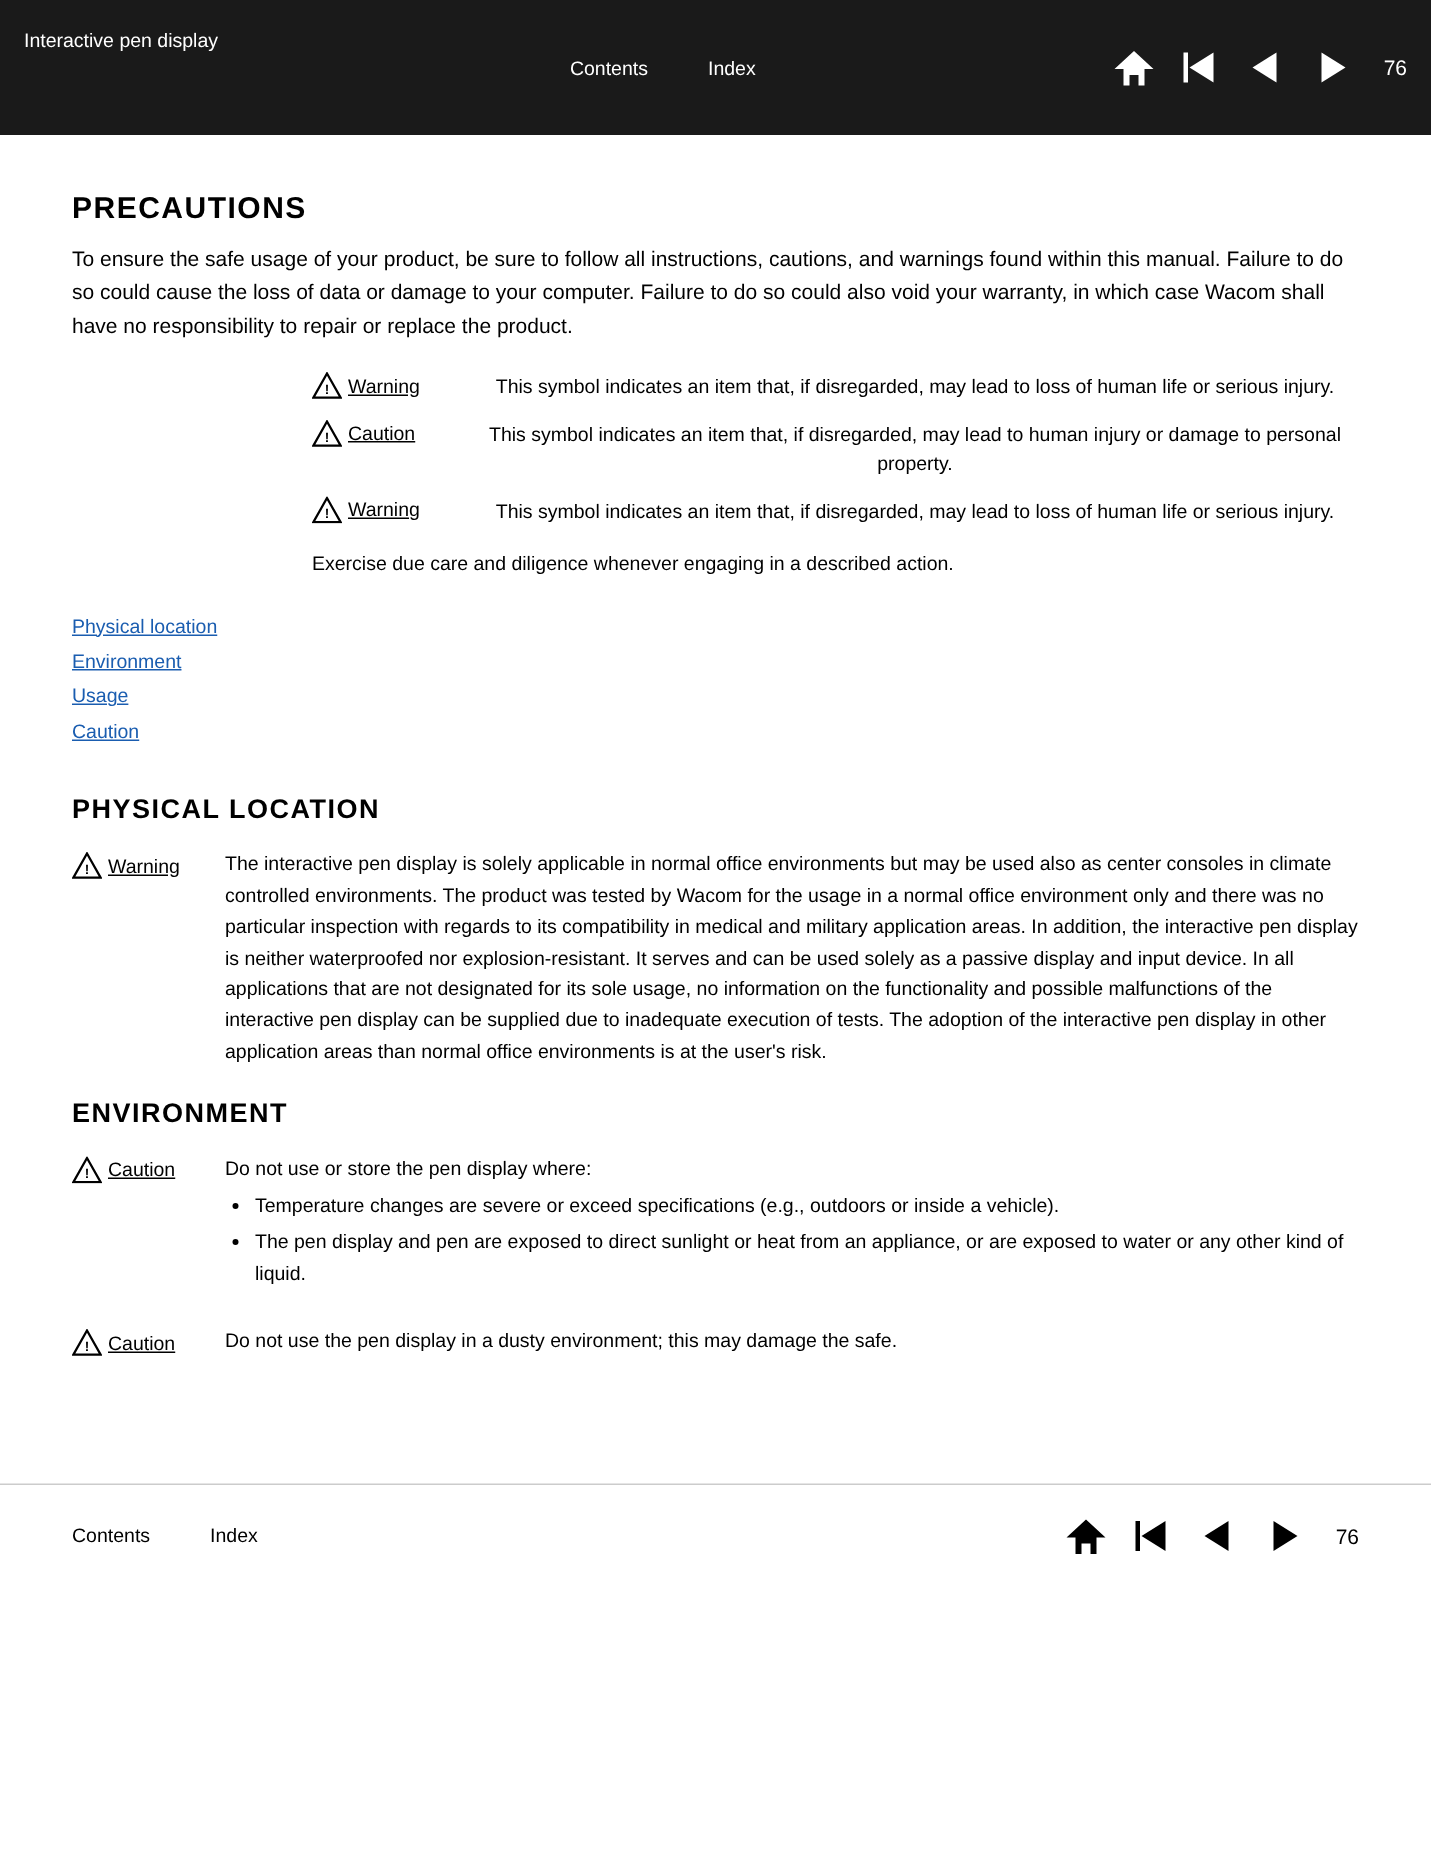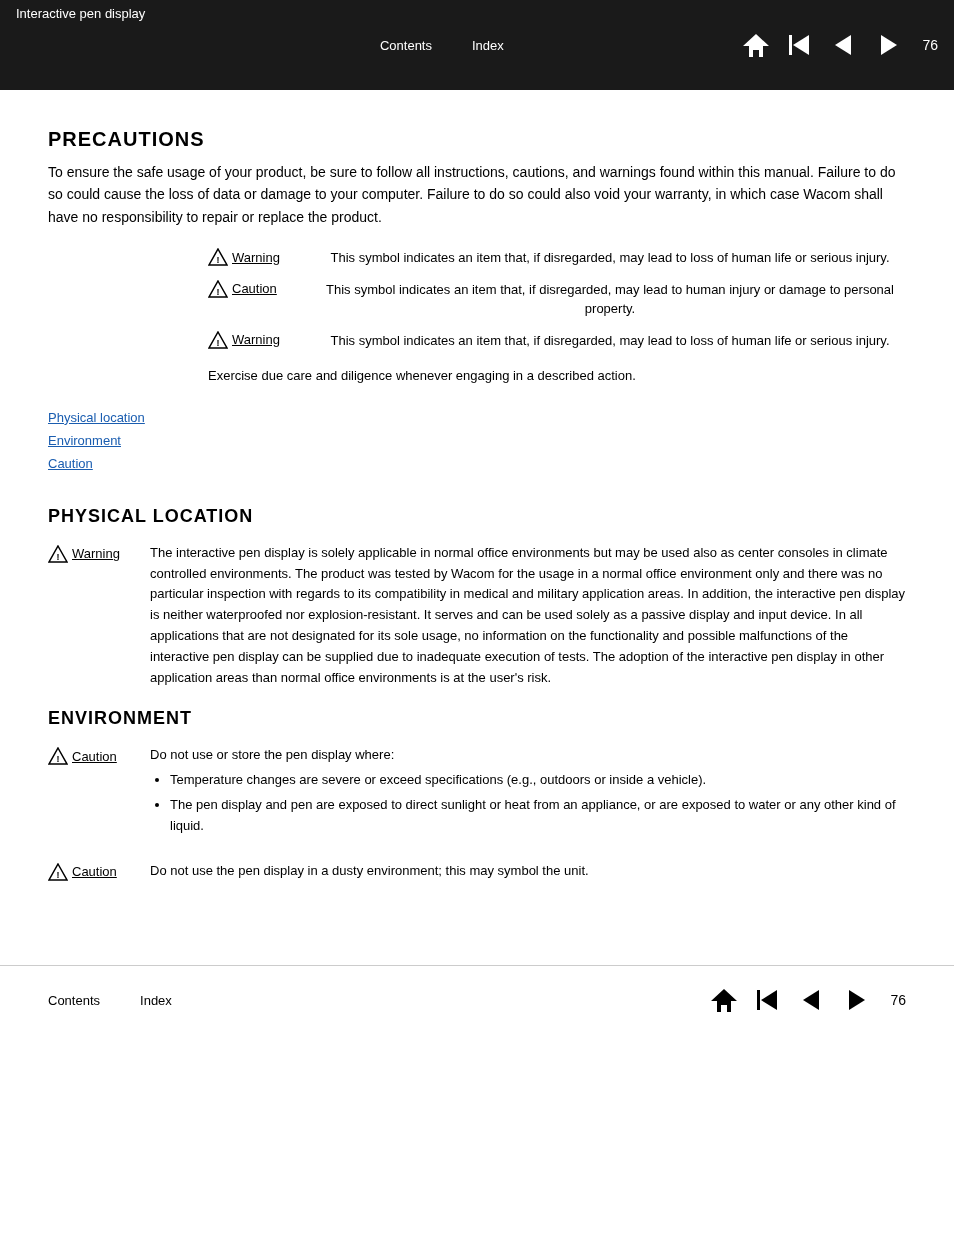--- a/index.html
+++ b/index.html
@@ -9,21 +9,21 @@
       background: #fff;
       color: #000;
       width: 954px;
       min-height: 1235px;
     }
 
     
     .top-bar {
       background: #1a1a1a;
       color: #fff;
-      padding: 4px 16px;
+      padding: 17px 16px;
       display: flex;
       align-items: center;
       justify-content: space-between;
       height: 90px;
     }
     .top-bar-title {
       font-size: 13px;
       color: #fff;
       align-self: flex-start;
       padding-top: 2px;
@@ -303,20 +303,21 @@
       <div class="symbol-desc">This symbol indicates an item that, if disregarded, may lead to loss of human life or serious injury.</div>
     </div>
 
   </div>
 
   <p class="exercise-text">Exercise due care and diligence whenever engaging in a described action.</p>
 
   <div class="links-section">
     <a href="#physical-location">Physical location</a>
     <a href="#environment">Environment</a>
+    <a href="#usage">Usage</a>
     <a href="#handling">Caution</a>
   </div>
 
   <div id="physical-location">
     <h2 class="sub-section-title">PHYSICAL LOCATION</h2>
     <div class="notice-row">
       <div class="notice-label">
         <span class="triangle-icon">
           <svg width="20" height="18" viewBox="0 0 20 18">
             <polygon points="10,1 19,17 1,17" fill="none" stroke="#000" stroke-width="1.5"></polygon>
@@ -354,21 +355,21 @@
     <div class="notice-row">
       <div class="notice-label">
         <span class="triangle-icon">
           <svg width="20" height="18" viewBox="0 0 20 18">
             <polygon points="10,1 19,17 1,17" fill="none" stroke="#000" stroke-width="1.5"></polygon>
             <text x="10" y="14.5" text-anchor="middle" font-size="9" font-weight="bold" fill="#000">!</text>
           </svg>
         </span>
         <span class="underline">Caution</span>
       </div>
-      <div class="notice-content">Do not use the pen display in a dusty environment; this may symbol the unit.</div>
+      <div class="notice-content">Do not use the pen display in a dusty environment; this may damage the safe.</div>
     </div>
 
   </div>
 
 </div>
 
 <div class="bottom-bar">
   <div class="bottom-bar-nav">
     <a>Contents</a>
     <a>Index</a>

